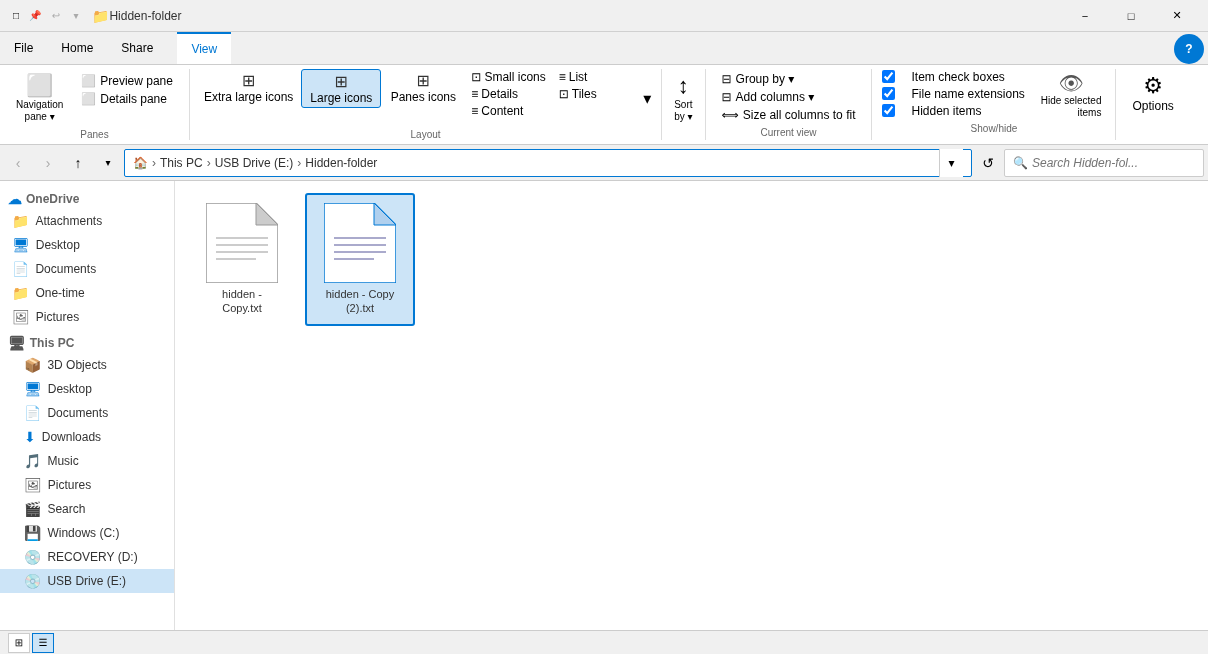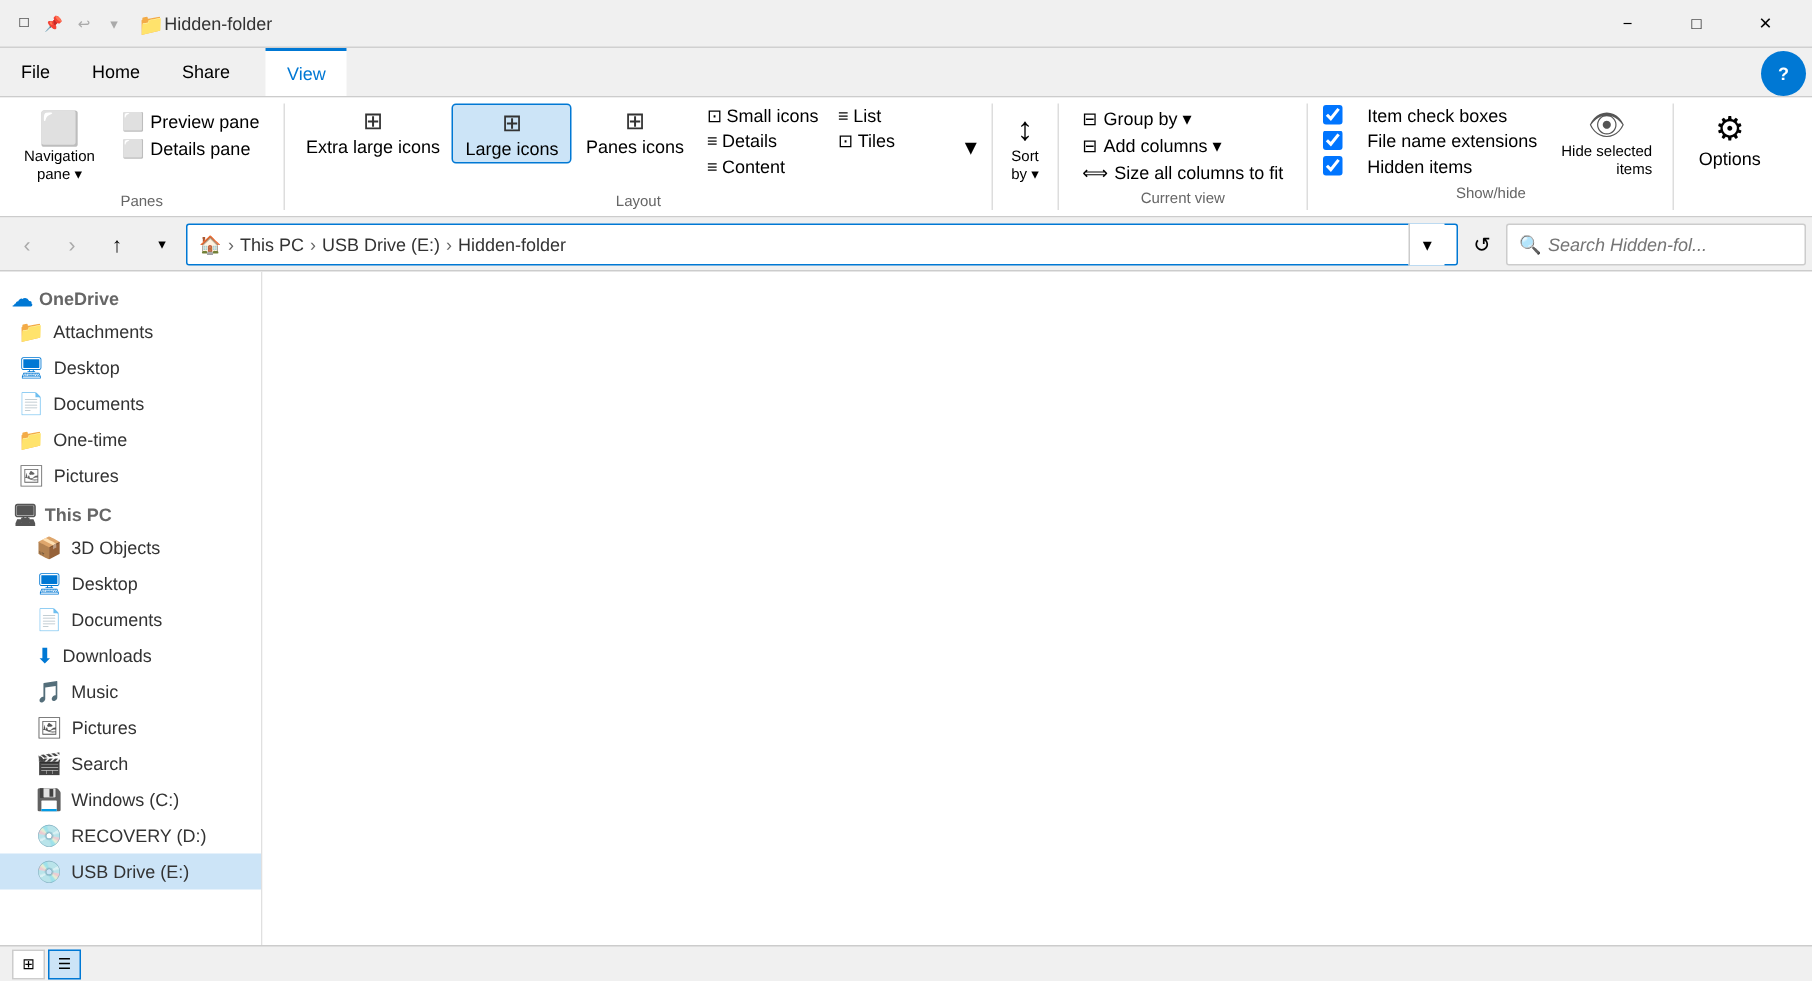--- a/index.html
+++ b/index.html
@@ -348,21 +348,47 @@
       <div class="sidebar-item active" style="padding-left:24px;">
         <span class="item-icon" style="color:#555;">💿</span>
         <span class="item-label">USB Drive (E:)</span>
       </div>
     </div>
   </div>
 
   <div class="file-area">
 
 
-
+    <div class="file-item">
+      <div class="file-icon">
+        <svg viewBox="0 0 72 80" xmlns="http://www.w3.org/2000/svg">
+          <polygon points="0,0 50,0 72,22 72,80 0,80" fill="white" stroke="#999" stroke-width="1.5"></polygon>
+          <polygon points="50,0 50,22 72,22" fill="#ccc" stroke="#999" stroke-width="1"></polygon>
+          <line x1="10" y1="35" x2="62" y2="35" stroke="#ccc" stroke-width="2"></line>
+          <line x1="10" y1="42" x2="62" y2="42" stroke="#ccc" stroke-width="2"></line>
+          <line x1="10" y1="49" x2="62" y2="49" stroke="#ccc" stroke-width="2"></line>
+          <line x1="10" y1="56" x2="50" y2="56" stroke="#ccc" stroke-width="2"></line>
+        </svg>
+      </div>
+      <span class="file-name">hidden -<br>Copy.txt</span>
+    </div>
+
+    <div class="file-item selected">
+      <div class="file-icon">
+        <svg viewBox="0 0 72 80" xmlns="http://www.w3.org/2000/svg">
+          <polygon points="0,0 50,0 72,22 72,80 0,80" fill="white" stroke="#0078d4" stroke-width="1.5"></polygon>
+          <polygon points="50,0 50,22 72,22" fill="#b0d0ee" stroke="#0078d4" stroke-width="1"></polygon>
+          <line x1="10" y1="35" x2="62" y2="35" stroke="#aac" stroke-width="2"></line>
+          <line x1="10" y1="42" x2="62" y2="42" stroke="#aac" stroke-width="2"></line>
+          <line x1="10" y1="49" x2="62" y2="49" stroke="#aac" stroke-width="2"></line>
+          <line x1="10" y1="56" x2="50" y2="56" stroke="#aac" stroke-width="2"></line>
+        </svg>
+      </div>
+      <span class="file-name">hidden - Copy<br>(2).txt</span>
+    </div>
 
   </div>
 </div>
 
 <div class="status-bar">
   <div class="view-toggle">
     <button class="view-toggle-btn">⊞</button>
     <button class="view-toggle-btn active">☰</button>
   </div>
 </div>

